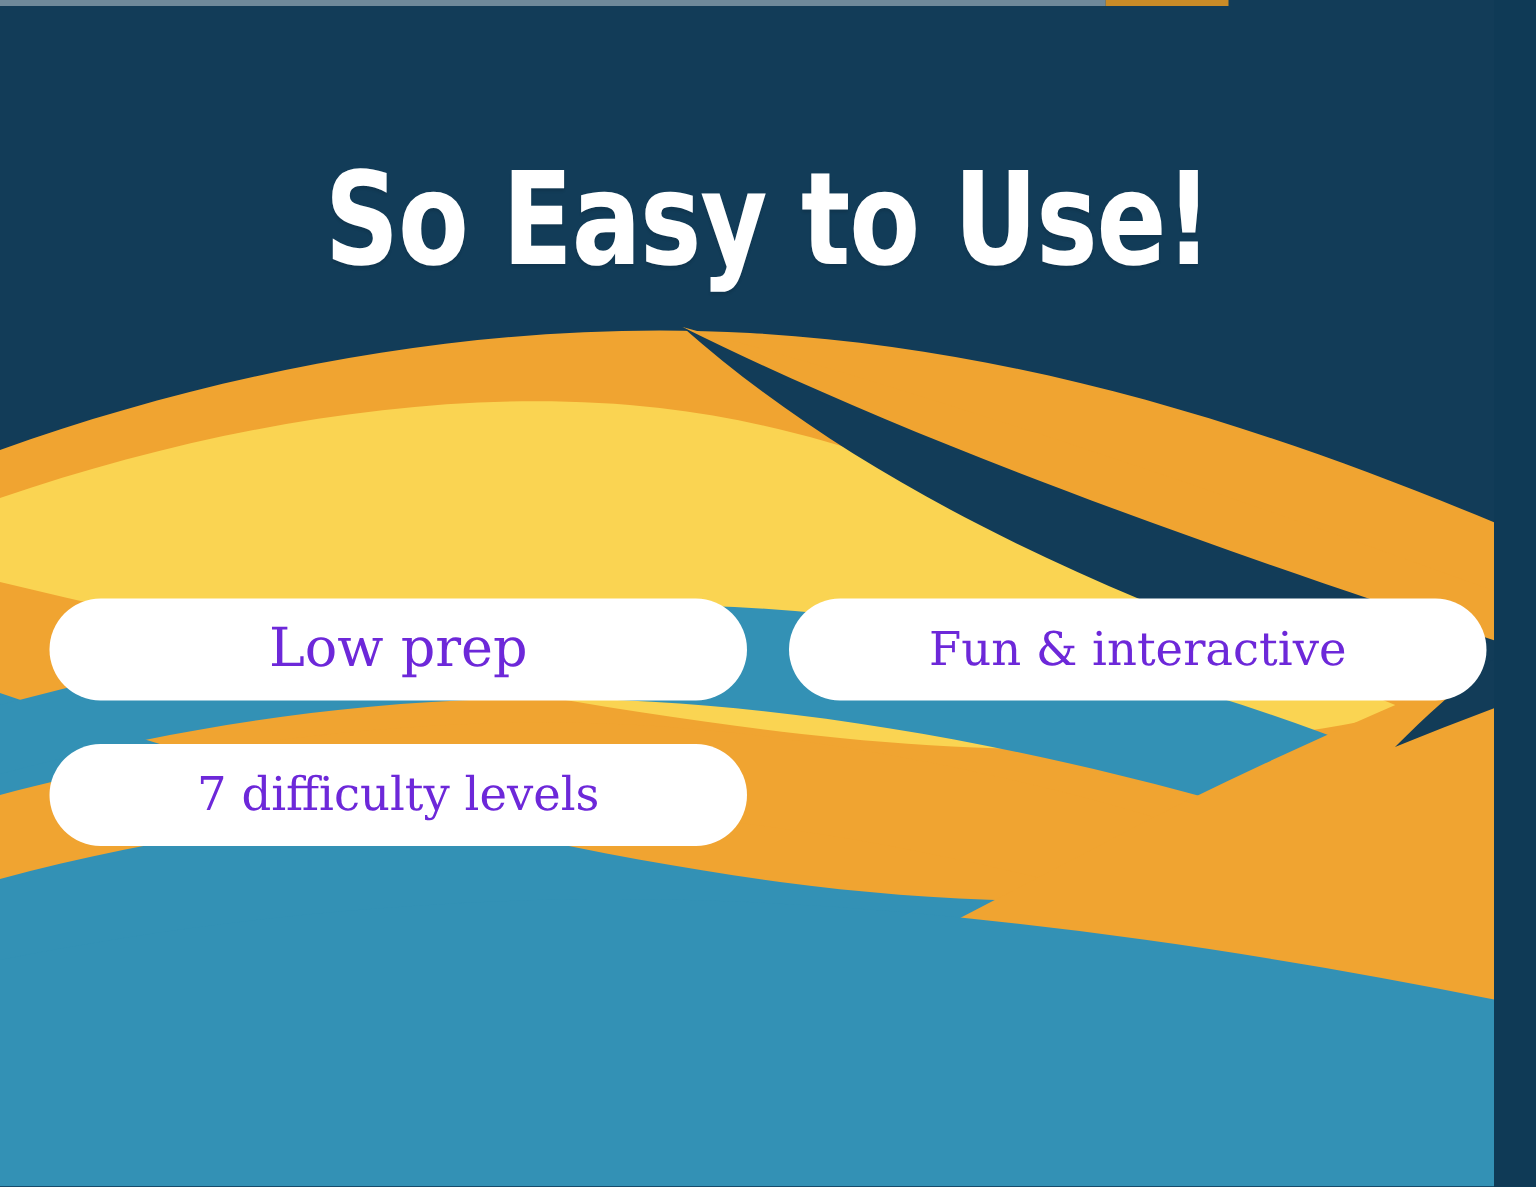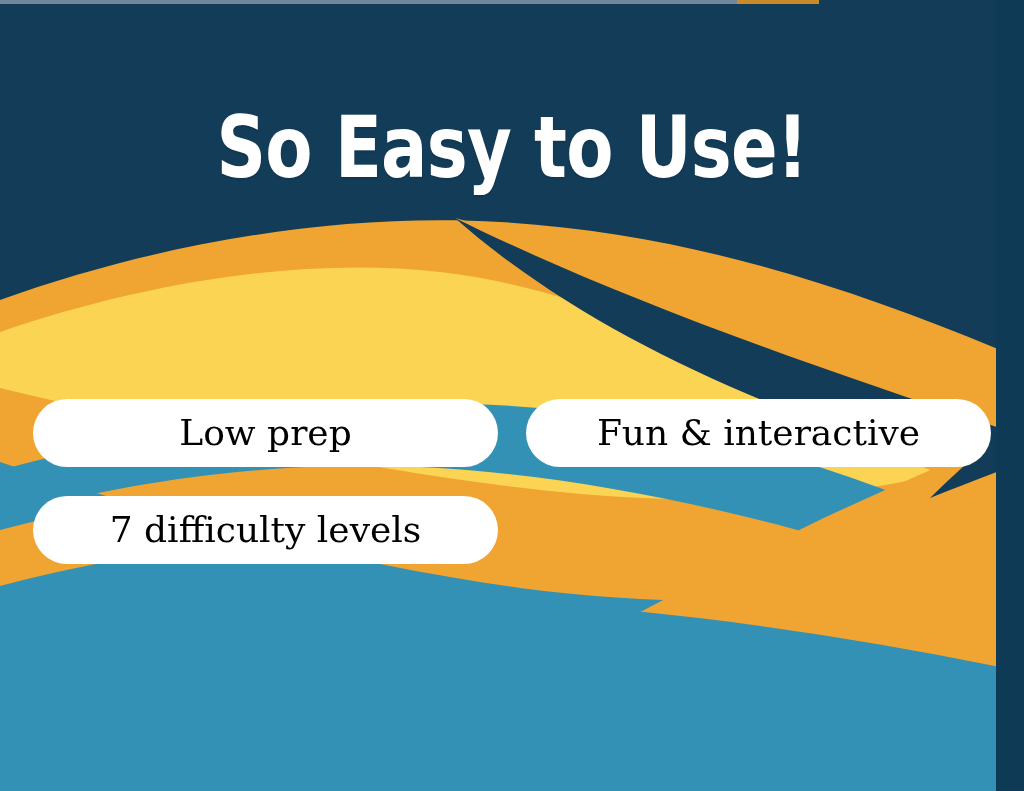--- a/index.html
+++ b/index.html
@@ -96,26 +96,26 @@
     display: flex;
     align-items: center;
     justify-content: center;
     box-sizing: border-box;
     padding: 0 14px;
   }
   .pill-label {
     font-family: "DejaVu Serif", "Liberation Serif", serif;
     font-size: 36px;
     font-weight: normal;
-    color: #000000;
+    color: #6d28d9;
     letter-spacing: 0px;
     white-space: nowrap;
     line-height: 1;
   }
-  .pill.row3 .pill-label { font-size: 36px; }
+  .pill.row3 .pill-label { font-size: 31px; }
 </style>
 </head>
 <body>
 
 <div id="slide">
 
   <div id="top-strip">
     <div class="seg-gray" style="width:737px"></div>
     <div class="seg-orange" style="width:82px"></div>
     <div class="seg-rest"></div>

